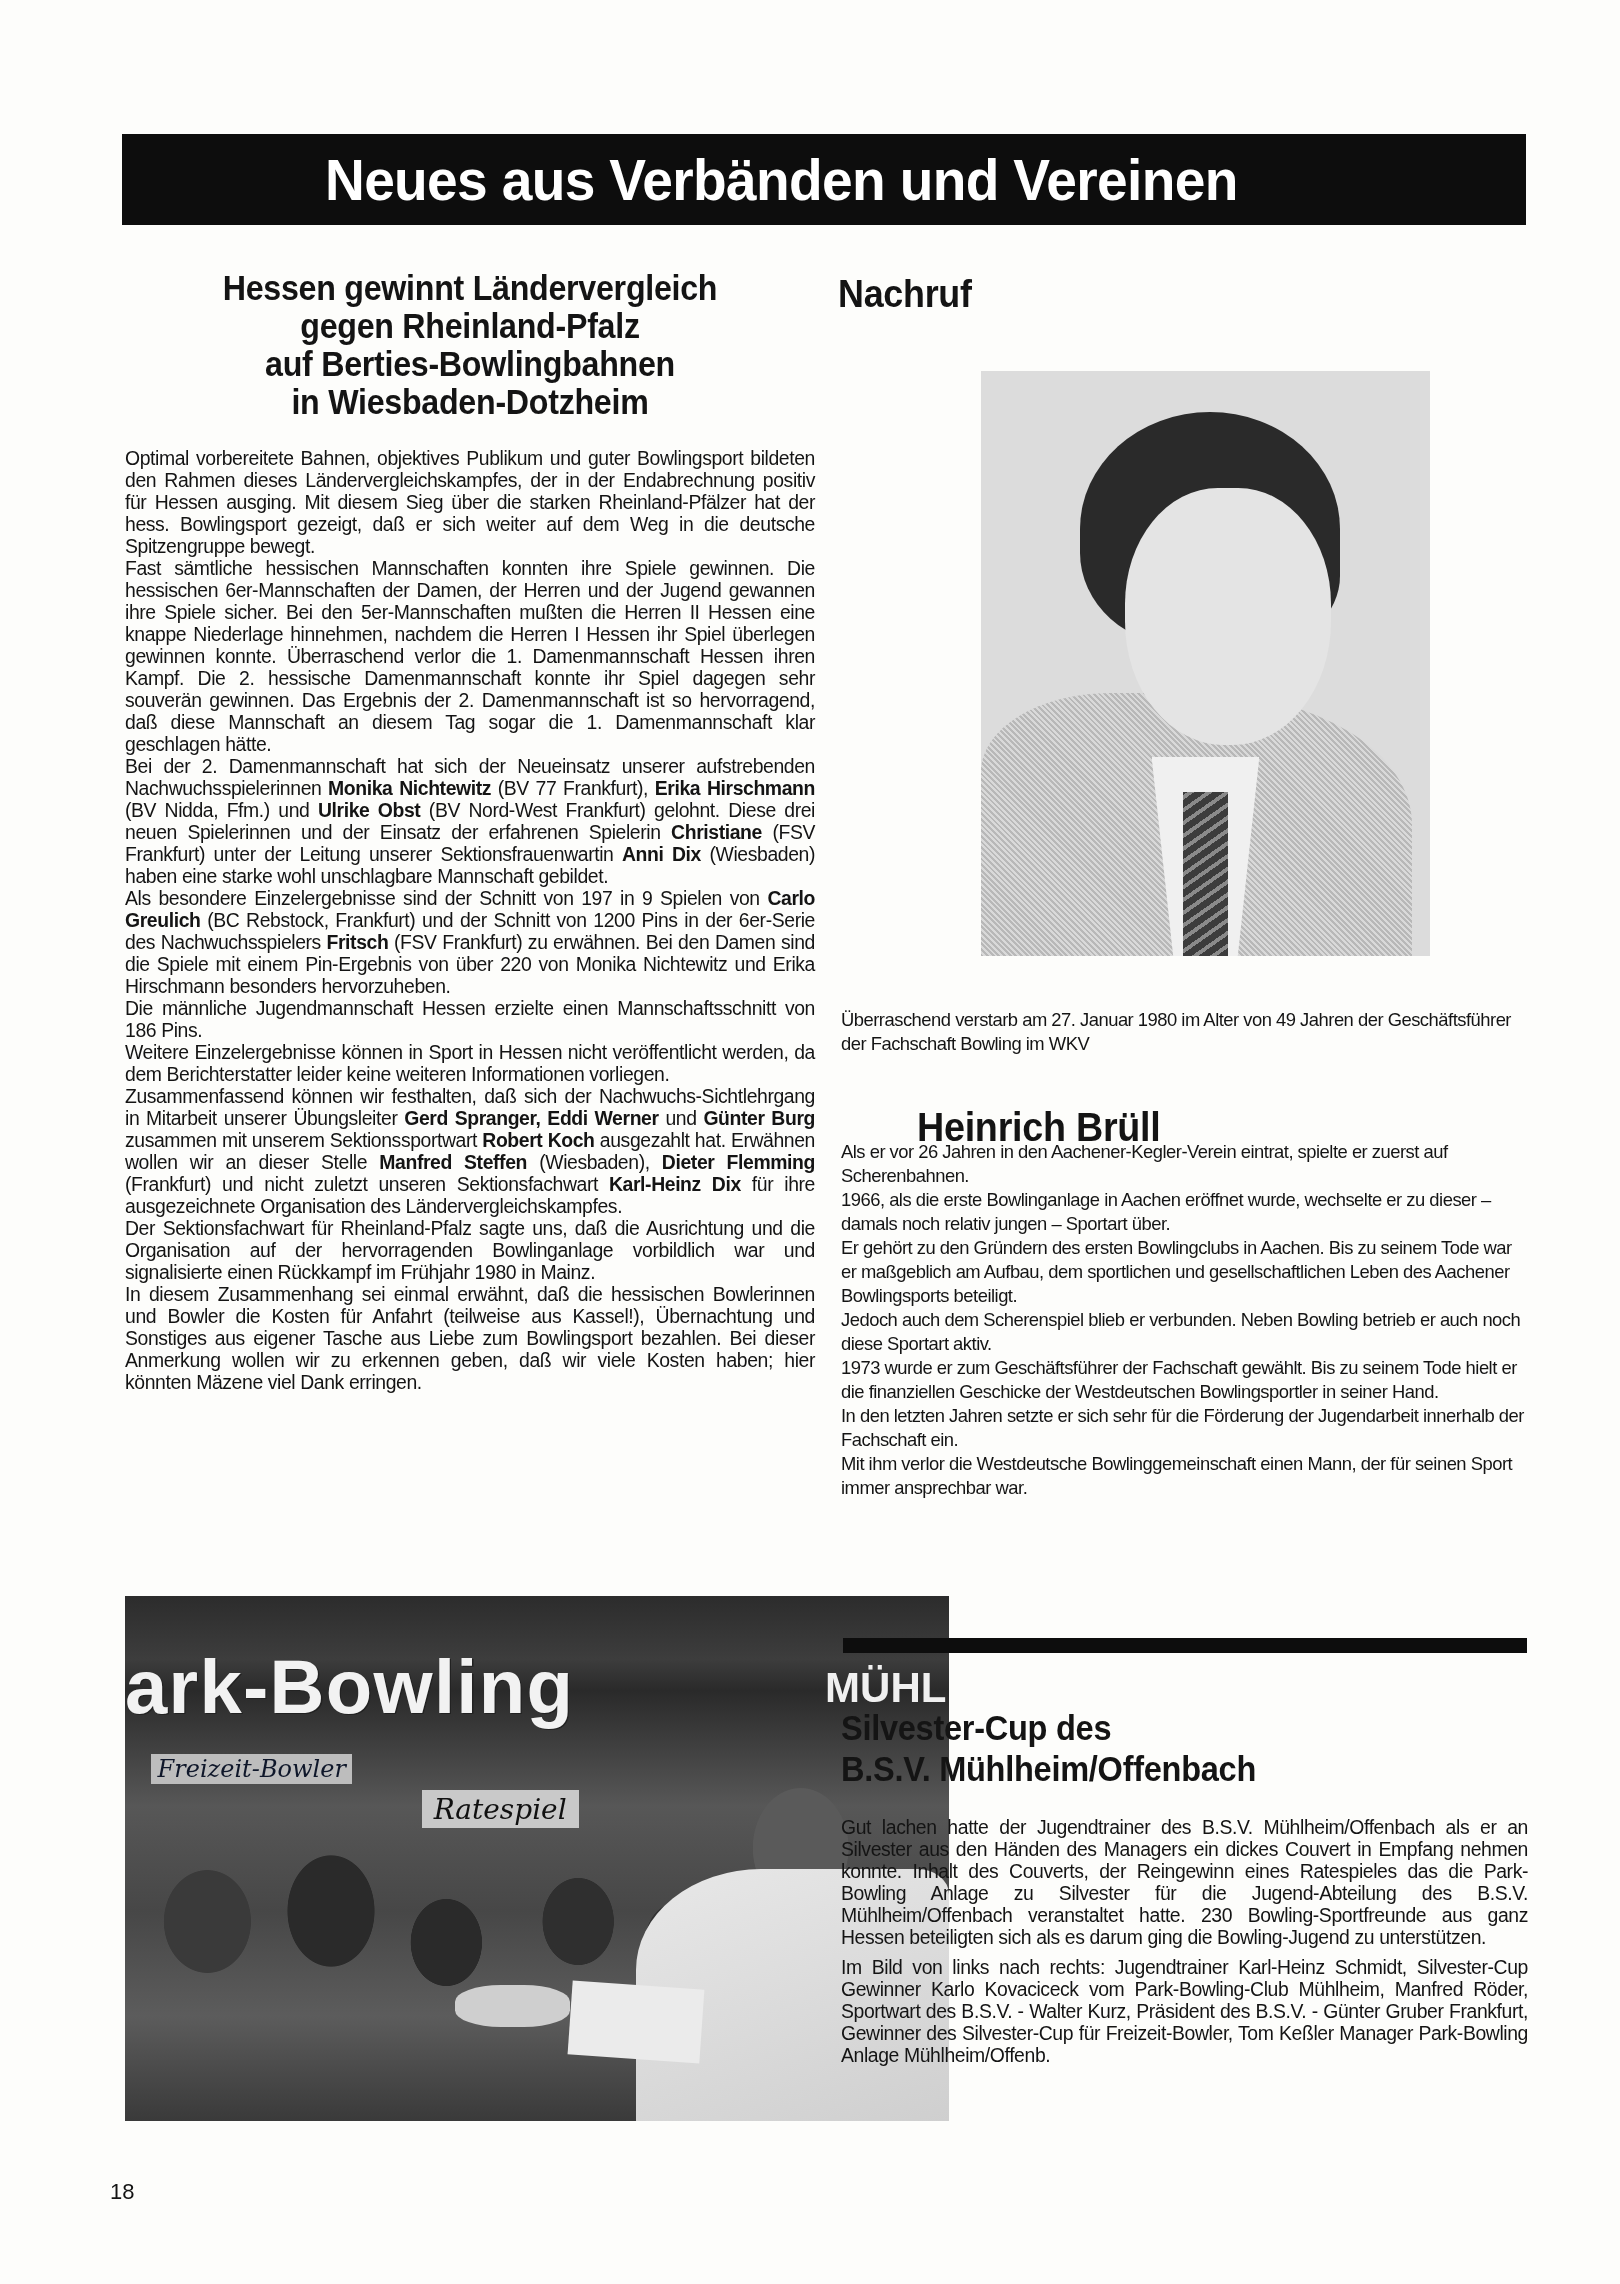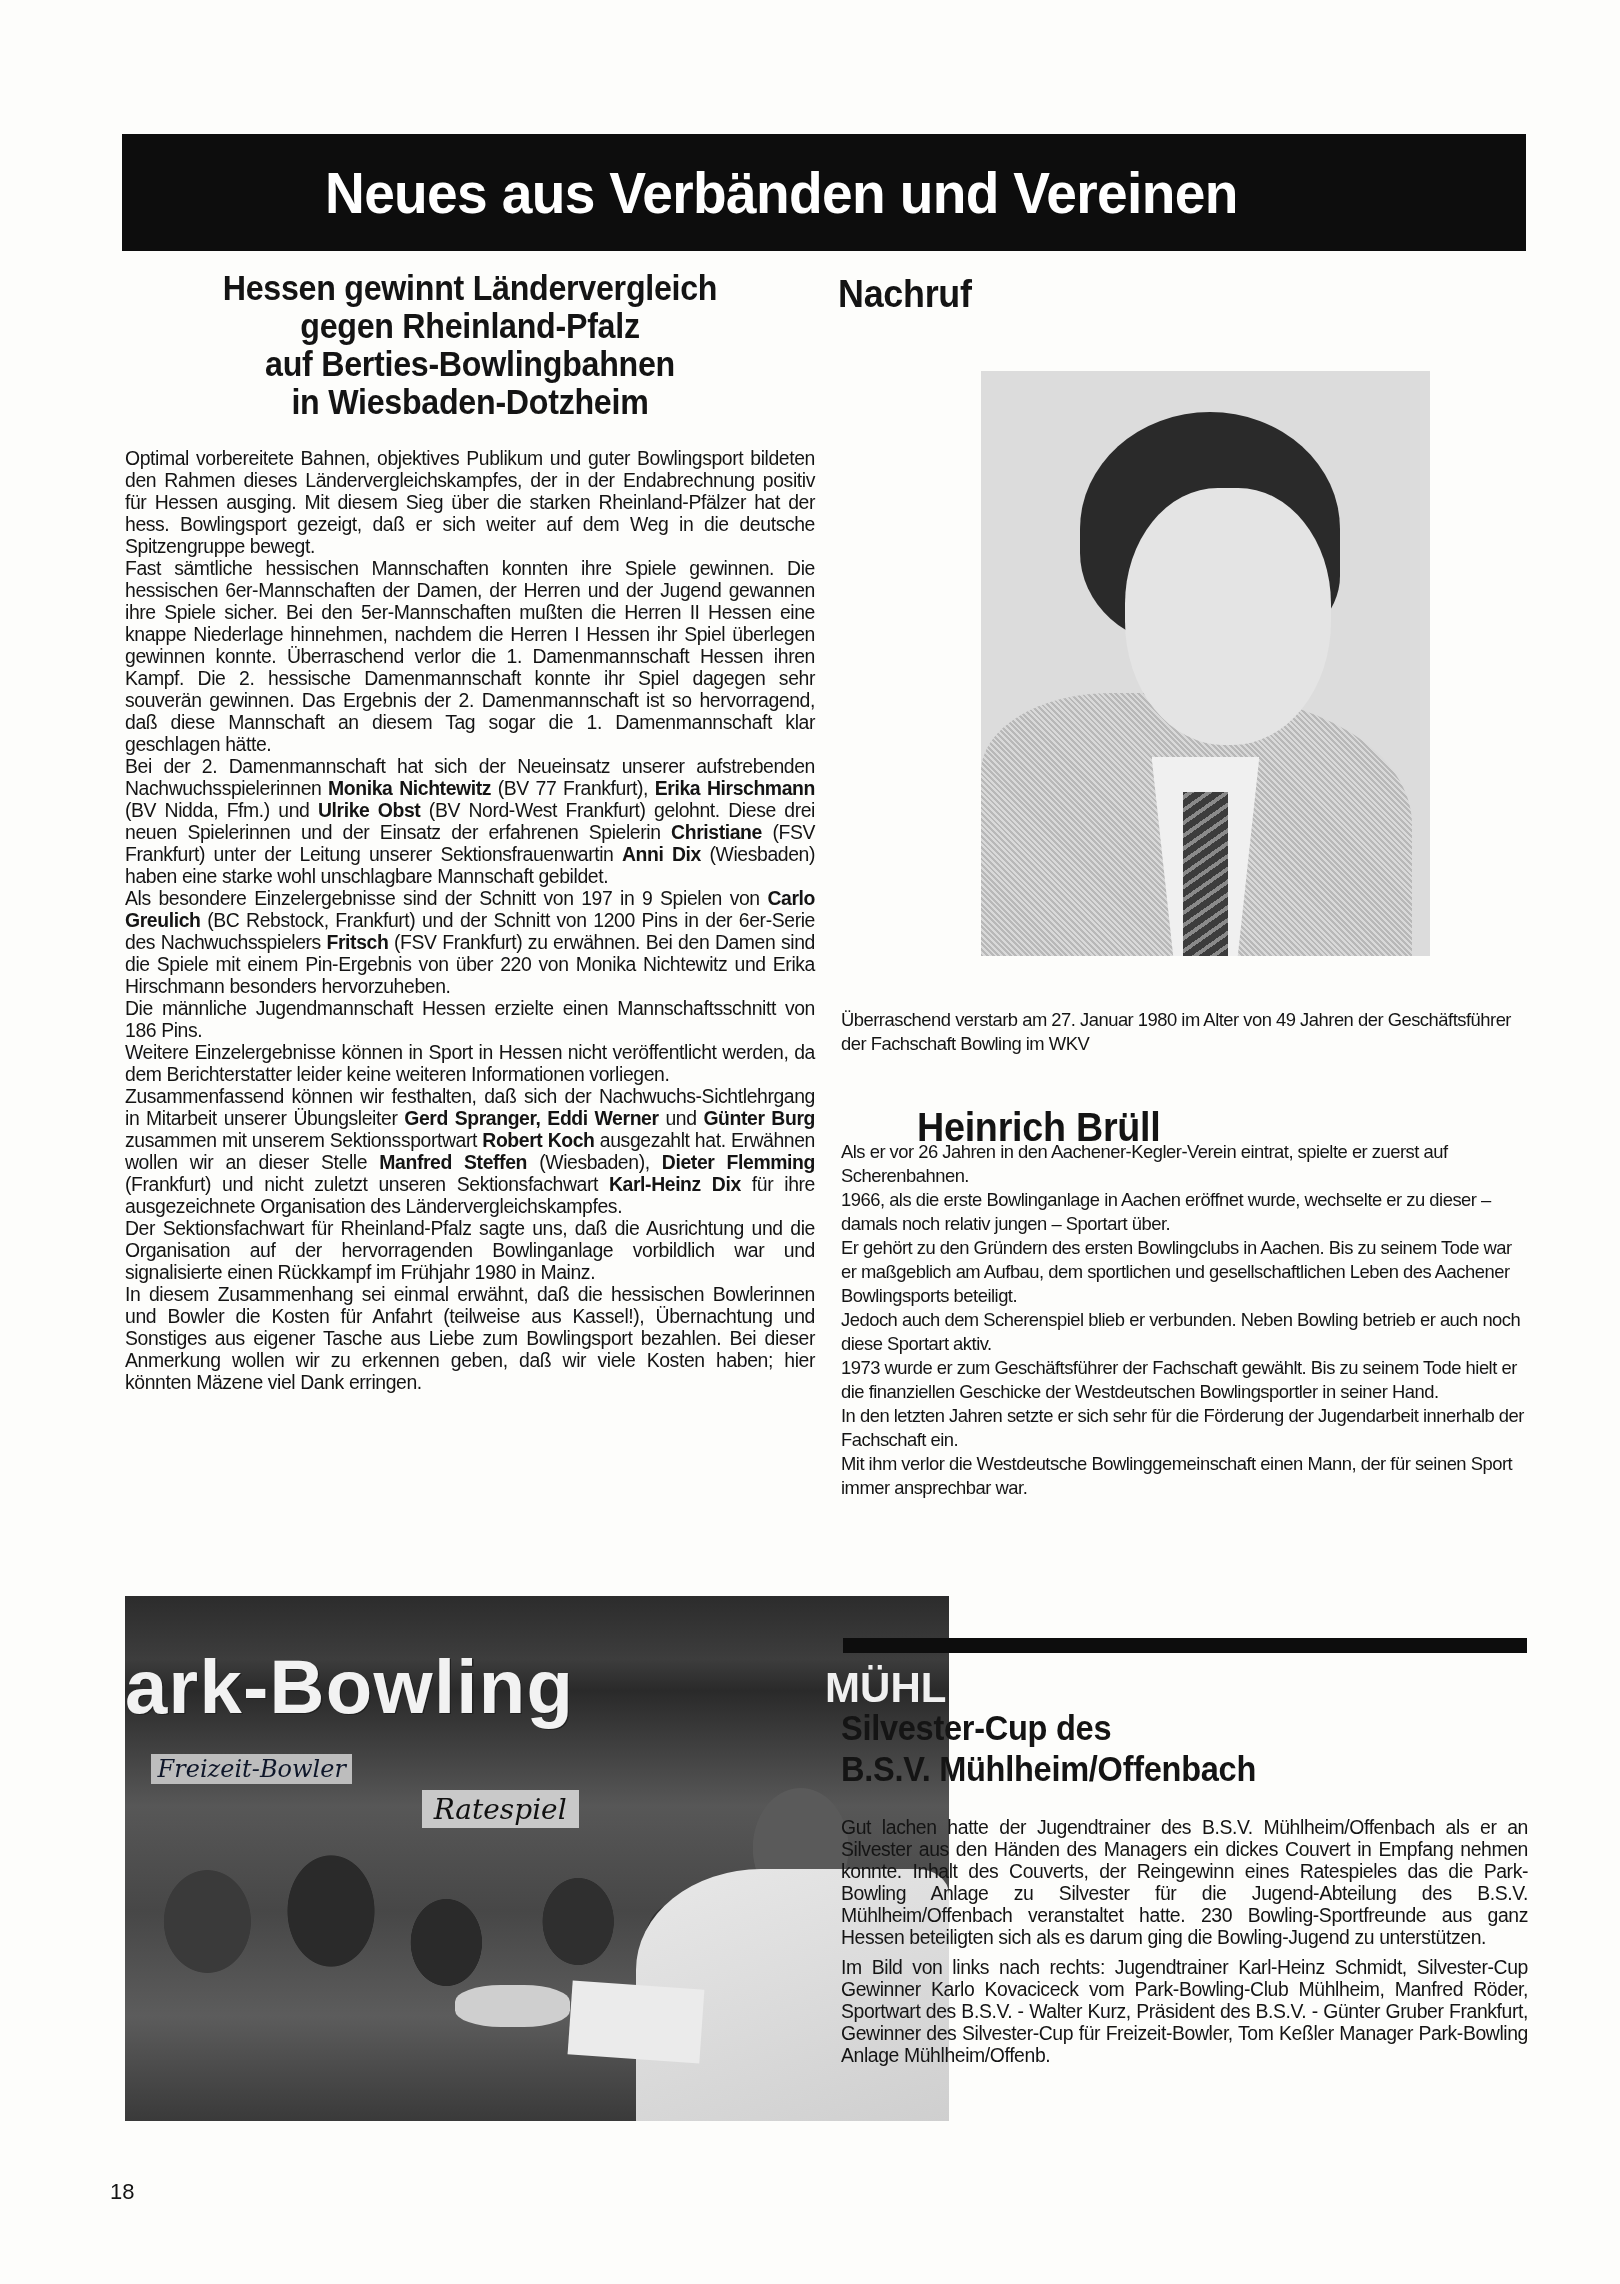--- a/index.html
+++ b/index.html
@@ -6,21 +6,21 @@
   body {
     width: 1621px; height: 2284px;
     background: #fdfdfb;
     position: relative;
     overflow: hidden;
     font-family: "Liberation Sans", sans-serif;
     color: #141414;
   }
   .banner {
     position: absolute; left: 122px; top: 134px;
-    width: 1404px; height: 117px;
+    width: 1404px; height: 91px;
     background: #0d0d0d;
     display: flex; align-items: center; justify-content: center;
   }
   .banner-title {
     color: #ffffff; font-weight: bold; font-size: 58px;
     letter-spacing: -0.7px; transform: scaleX(0.95);
     margin-left: -85px;
   }
   .col-left { position: absolute; left: 122px; top: 269px; width: 696px; }
   .headline {

